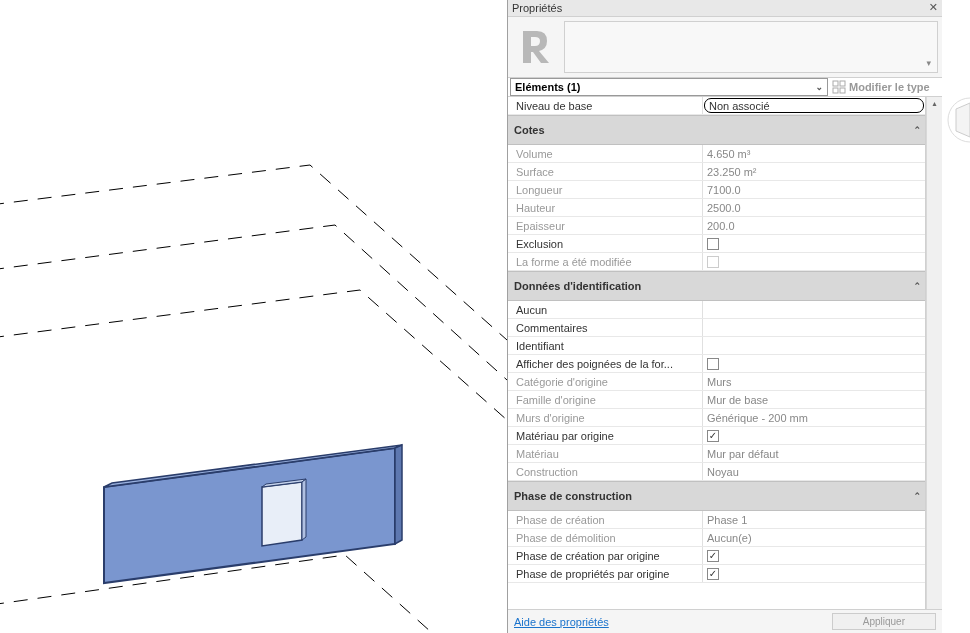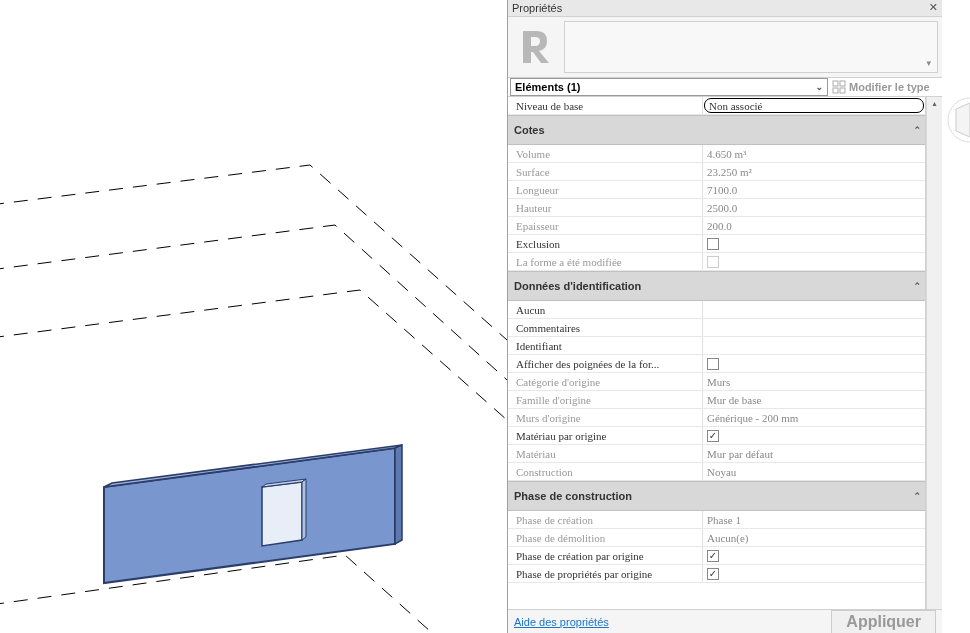--- a/index.html
+++ b/index.html
@@ -26,31 +26,31 @@
   .mini-icon { width: 14px; height: 14px; display: inline-block; }
   
   .prop-table-wrap { flex: 1; display: flex; overflow: hidden; }
   .prop-table { flex: 1; overflow-y: auto; background: #fff; border-right: 1px solid #d0d0d0; }
   .scroll-strip { width: 16px; background: #f0f0f0; border-left: 1px solid #d8d8d8; position: relative; }
   .scroll-up { position: absolute; top: 0; left: 0; right: 0; height: 16px; text-align: center; line-height: 14px; color: #666; font-size: 8px; }
   
   .category { height: 18px; background: #d8d8d8; display: flex; align-items: center; padding: 14px 6px; font-weight: bold; color: #333; border-top: 1px solid #c0c0c0; border-bottom: 1px solid #c0c0c0; position: relative; }
   .category .expander { position: absolute; right: 4px; font-size: 9px; color: #555; }
   
-  .prop-row { height: 18px; display: flex; align-items: stretch; border-bottom: 1px solid #e8e8e8; font-family: Liberation Serif, serif; }
+  .prop-row { height: 18px; display: flex; align-items: stretch; border-bottom: 1px solid #e8e8e8; }
   .prop-label { width: 195px; padding: 0 8px; display: flex; align-items: center; color: #333; border-right: 1px solid #e0e0e0; overflow: hidden; text-overflow: ellipsis; white-space: nowrap; }
   .prop-label.disabled { color: #999; }
   .prop-value { flex: 1; padding: 0 4px; display: flex; align-items: center; color: #333; border-radius: 7px; }
   .prop-value.disabled { color: #888; }
   .prop-value.framed { border: 1px solid #000; margin: 1px; }
   .chk { width: 12px; height: 12px; border: 1px solid #888; background: #fff; display: inline-flex; align-items: center; justify-content: center; font-size: 10px; color: #333; }
   
   .footer { height: 24px; border-top: 1px solid #d0d0d0; display: flex; align-items: center; padding: 0 6px; background: #f5f5f5; }
   .help-link { color: #1a73cc; text-decoration: underline; }
-  .apply-btn { margin-left: auto; border: 1px solid #ccc; background: #f0f0f0; color: #999; padding: 2px 14px; font-size: 16px; font-weight: bold; }
+  .apply-btn { margin-left: auto; border: 1px solid #ccc; background: #f0f0f0; color: #999; padding: 2px 30px; font-size: 10px; }
   
   
   .nav-slice { position: absolute; right: 0; top: 95px; width: 28px; height: 50px; }
 </style>
 </head>
 <body>
 
 <div class="viewport">
   <svg width="507" height="633" viewBox="0 0 507 633">
 

